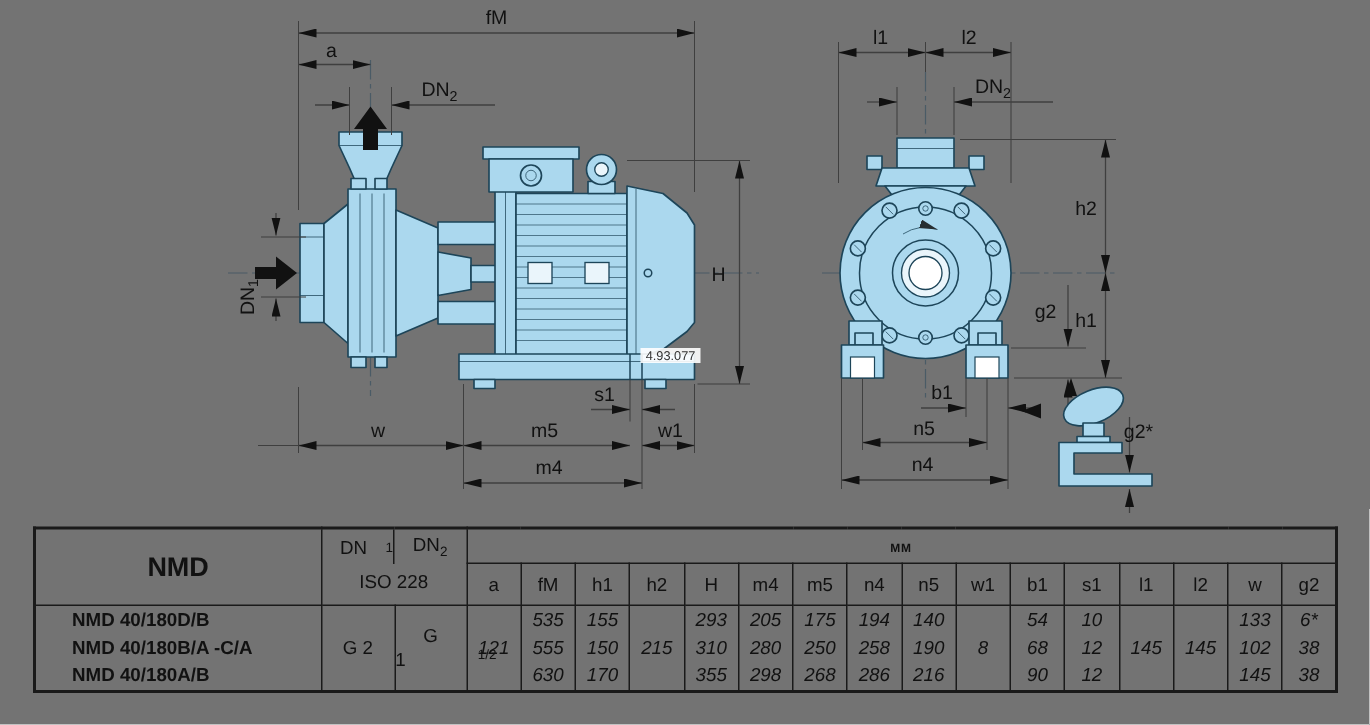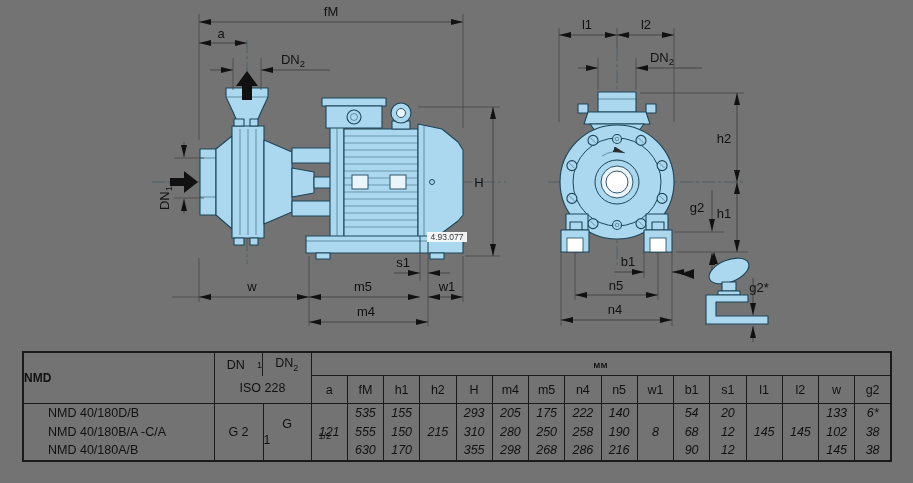--- a/index.html
+++ b/index.html
@@ -18,30 +18,30 @@
   .blk{fill:#111;stroke:none;}
   .lab{font-family:"Liberation Sans",sans-serif;font-size:13px;fill:var(--c-label);text-anchor:middle;}
   .lab-s{font-size:9.5px;}
   .dnum{font-family:"Liberation Sans",sans-serif;font-size:8.5px;fill:#333;text-anchor:middle;}
   
   .dim-table{position:absolute;left:22px;top:351px;}
   table{border-collapse:collapse;table-layout:fixed;width:870px;
         font-family:"Liberation Sans",sans-serif;color:#111;}
   th,td{border:1px solid #1a1a1a;padding:0;margin:0;font-weight:normal;}
   table{border:2px solid #1a1a1a;}
-  .nmd-cell{font-weight:bold;font-size:12px;text-align:left;vertical-align:middle;margin-left:36px;}
+  .nmd-cell{font-weight:bold;font-size:18px;text-align:center;vertical-align:middle;margin-left:36px;}
   .dn-head{vertical-align:top;}
   .dn-top{display:flex;height:23px;align-items:center;font-size:12.5px;}
   .dn-top span{flex:1;text-align:center;}
   .dn-top .dn1h{border-right:1px solid #1a1a1a;height:100%;display:flex;align-items:center;justify-content:center;}
   .iso{height:24px;display:flex;align-items:center;justify-content:center;font-size:12.5px;}
   .mm-cell{height:22px;font-size:12px;font-weight:bold;text-align:center;vertical-align:middle;
            font-variant:small-caps;letter-spacing:.5px;}
   .dimh{height:27px;font-size:12.5px;text-align:center;vertical-align:middle;}
-  .models-cell{vertical-align:middle;}
+  .models-cell{vertical-align:middle;font-weight:bold;}
   .model-line{height:18.6px;line-height:18.6px;font-size:12.5px;padding-left:24px;white-space:nowrap;}
   .dnval{font-size:12.5px;text-align:center;vertical-align:middle;}
   .dimv{vertical-align:middle;font-style:italic;}
   .vline{height:18.6px;line-height:18.6px;font-size:12.5px;text-align:center;}
   sub{font-size:9px;}
   sup{font-size:9px;margin-left:48px;}
   .body-row td{height:56px;}
 </style>
 </head>
 <body>
@@ -350,41 +350,41 @@
               <div class="vline">205</div>
               <div class="vline">280</div>
               <div class="vline">298</div>
             </td>
             <td class="dimv">
               <div class="vline">175</div>
               <div class="vline">250</div>
               <div class="vline">268</div>
             </td>
             <td class="dimv">
-              <div class="vline">222</div>
+              <div class="vline">194</div>
               <div class="vline">258</div>
               <div class="vline">286</div>
             </td>
             <td class="dimv">
               <div class="vline">140</div>
               <div class="vline">190</div>
               <div class="vline">216</div>
             </td>
             <td class="dimv">
               <div class="vline"></div>
               <div class="vline">8</div>
               <div class="vline"></div>
             </td>
             <td class="dimv">
               <div class="vline">54</div>
               <div class="vline">68</div>
               <div class="vline">90</div>
             </td>
             <td class="dimv">
-              <div class="vline">20</div>
+              <div class="vline">10</div>
               <div class="vline">12</div>
               <div class="vline">12</div>
             </td>
             <td class="dimv">
               <div class="vline"></div>
               <div class="vline">145</div>
               <div class="vline"></div>
             </td>
             <td class="dimv">
               <div class="vline"></div>

